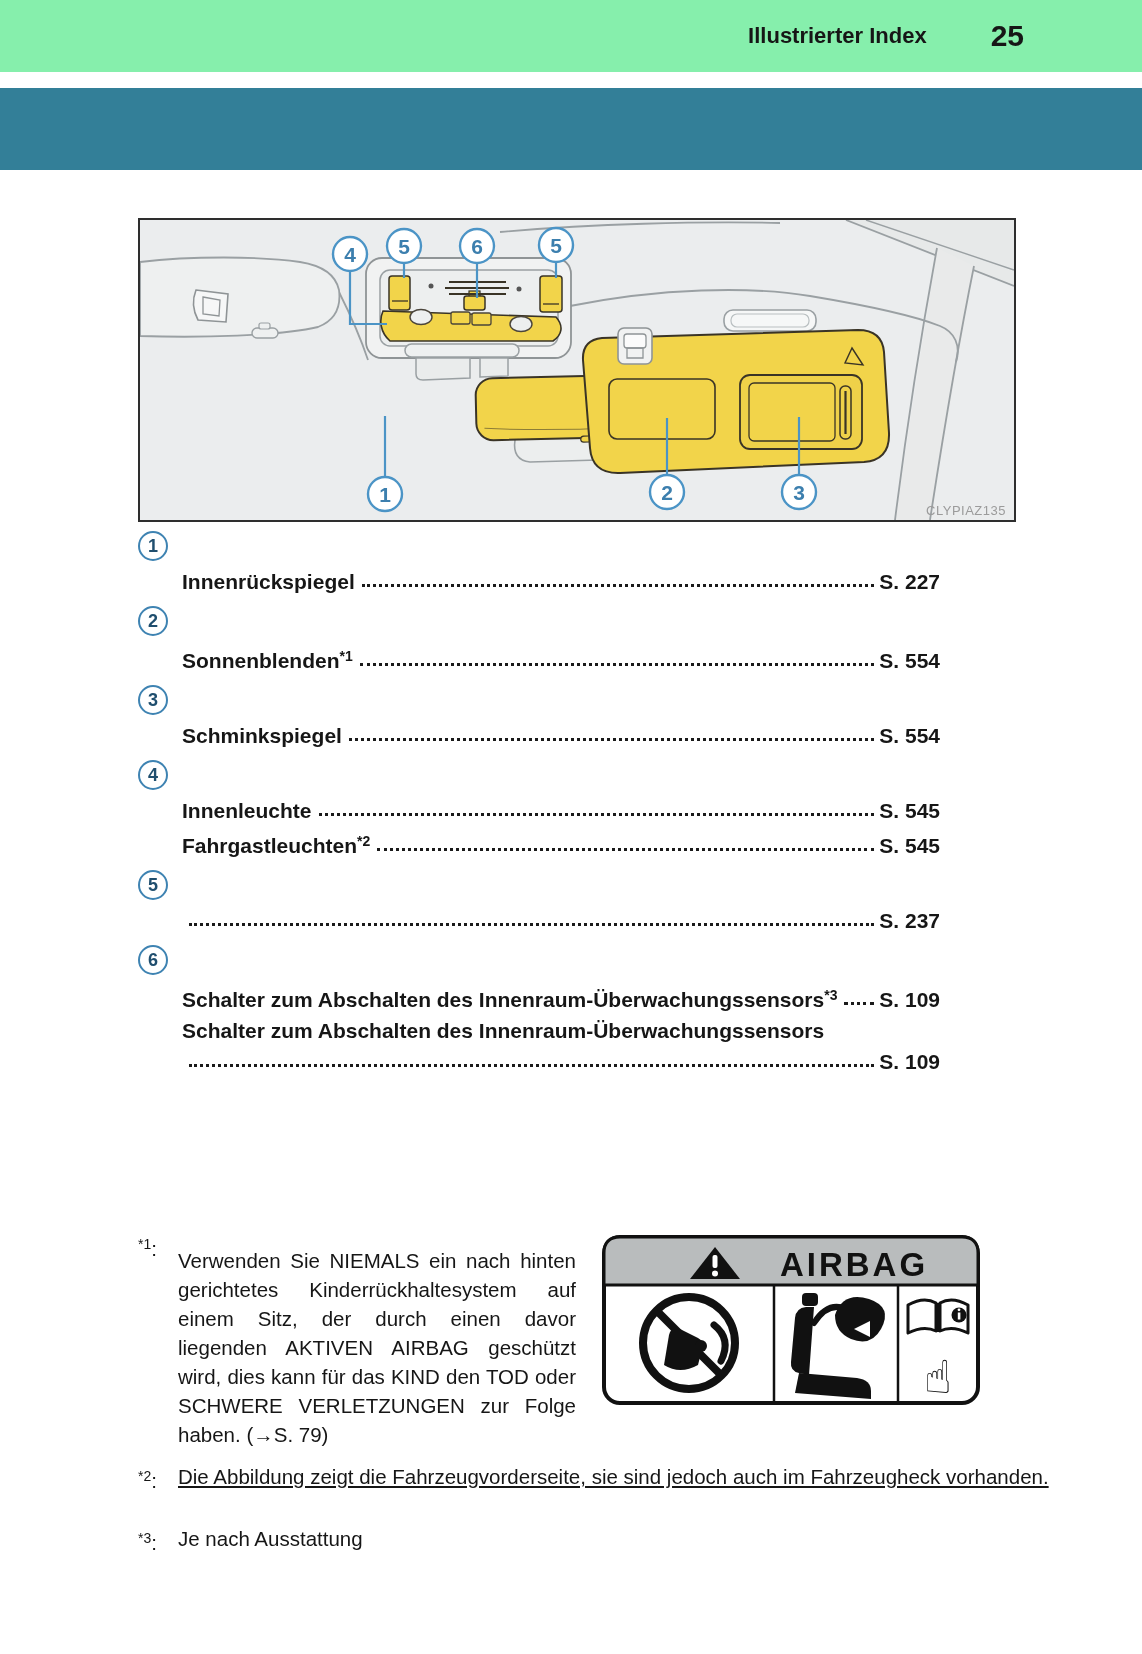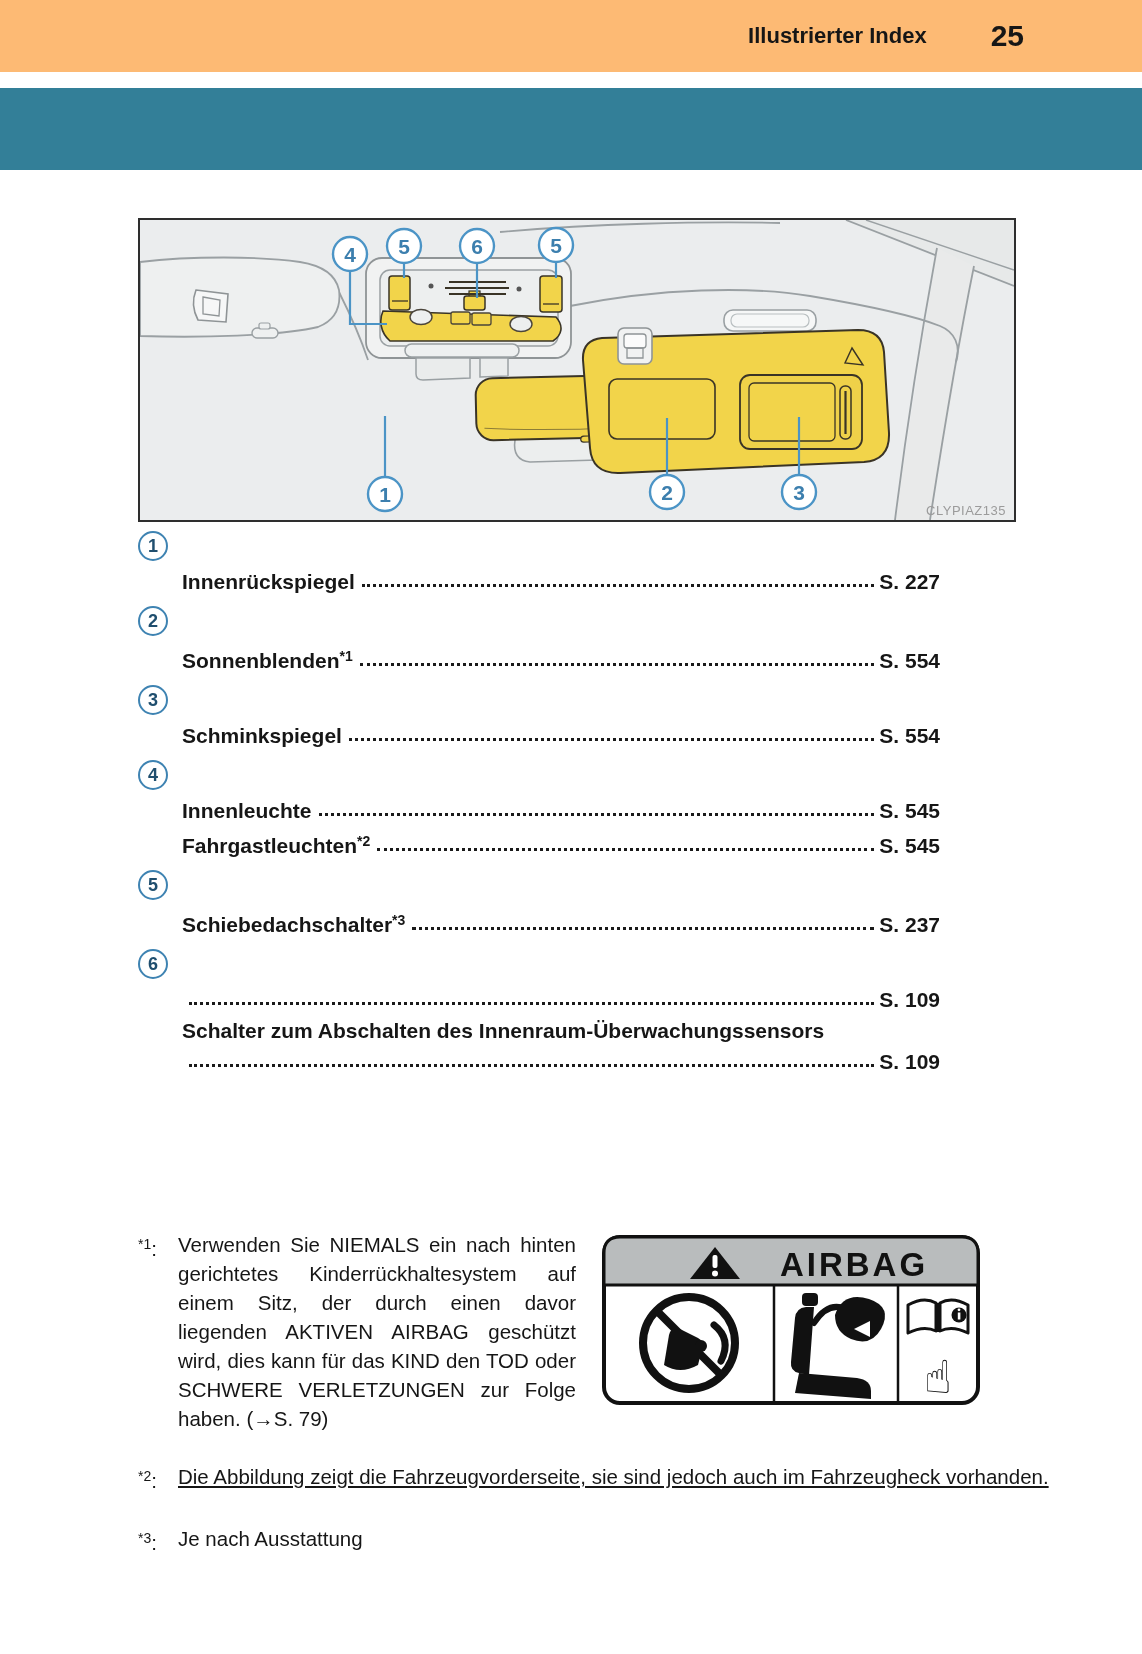--- a/index.html
+++ b/index.html
@@ -3,21 +3,21 @@
 <meta charset="utf-8">
 <style>
   html,body{margin:0;padding:0;}
   body{
     width:1142px;height:1654px;position:relative;background:#ffffff;
     font-family:"Liberation Sans","DejaVu Sans",sans-serif;color:#161616;
     overflow:hidden;
   }
   
   .header-band{
-    position:absolute;top:0;left:0;width:1142px;height:72px;background:#fdba74;
+    position:absolute;top:0;left:0;width:1142px;height:72px;background:#86efac;
     display:flex;align-items:center;justify-content:flex-end;
     padding-right:118px;gap:64px;box-sizing:border-box;
   }
   .header-title{font-size:22px;font-weight:700;}
   .header-page{font-size:30px;font-weight:700;}
   .teal-band{position:absolute;top:88px;left:0;width:1142px;height:82px;background:#337f98;}
 
   
   .figure{
     position:absolute;top:218px;left:138px;width:874px;height:300px;
@@ -41,21 +41,21 @@
     flex:1 1 auto;min-width:14px;height:0;border-bottom:3px dotted #1a1a1a;
     margin:0 5px 0 7px;position:relative;top:-2px;
   }
   .page-ref{flex:0 0 auto;}
 
   
   .fn{position:absolute;left:138px;display:flex;font-size:20.5px;line-height:29px;}
   .fn-marker{flex:0 0 40px;}
   .fn-marker sup{font-size:14px;vertical-align:7px;}
   .fn1{top:1230px;width:860px;}
-  .fn1-text{width:398px;text-align:justify;}
+  .fn1-text{width:398px;text-align:justify;margin-top:16px;}
   .airbag-wrap{margin-left:26px;margin-top:5px;flex:0 0 auto;}
   .fn2{top:1462px;width:940px;}
   .fn2-text{width:880px;text-decoration:underline;}
   .fn3{top:1524px;width:700px;}
 </style>
 </head>
 <body>
 
 <div class="header-band">
   <span class="header-title">Illustrierter Index</span>
@@ -248,30 +248,30 @@
           <span class="lbl">Fahrgastleuchten<sup class="star">*2</sup></span>
           <span class="leader"></span>
           <span class="page-ref">S. 545</span>
         </div>
       </div>
     </div>
     <div class="item">
       <div class="badge">5</div>
       <div class="rows">
         <div class="row">
-          <span class="lbl">Schiebedachschalter<sup class="star">*3</sup></span>
           <span class="leader"></span>
           <span class="page-ref">S. 237</span>
         </div>
       </div>
     </div>
     <div class="item">
       <div class="badge">6</div>
       <div class="rows">
         <div class="row">
+          <span class="lbl">Schalter zum Abschalten des Innenraum-Überwachungssensors<sup class="star">*3</sup></span>
           <span class="leader"></span>
           <span class="page-ref">S. 109</span>
         </div>
         <div class="row">
           <span class="lbl">Schalter zum Abschalten des Innenraum-Überwachungssensors</span>
         </div>
         <div class="row">
           <span class="leader"></span>
           <span class="page-ref">S. 109</span>
         </div>

